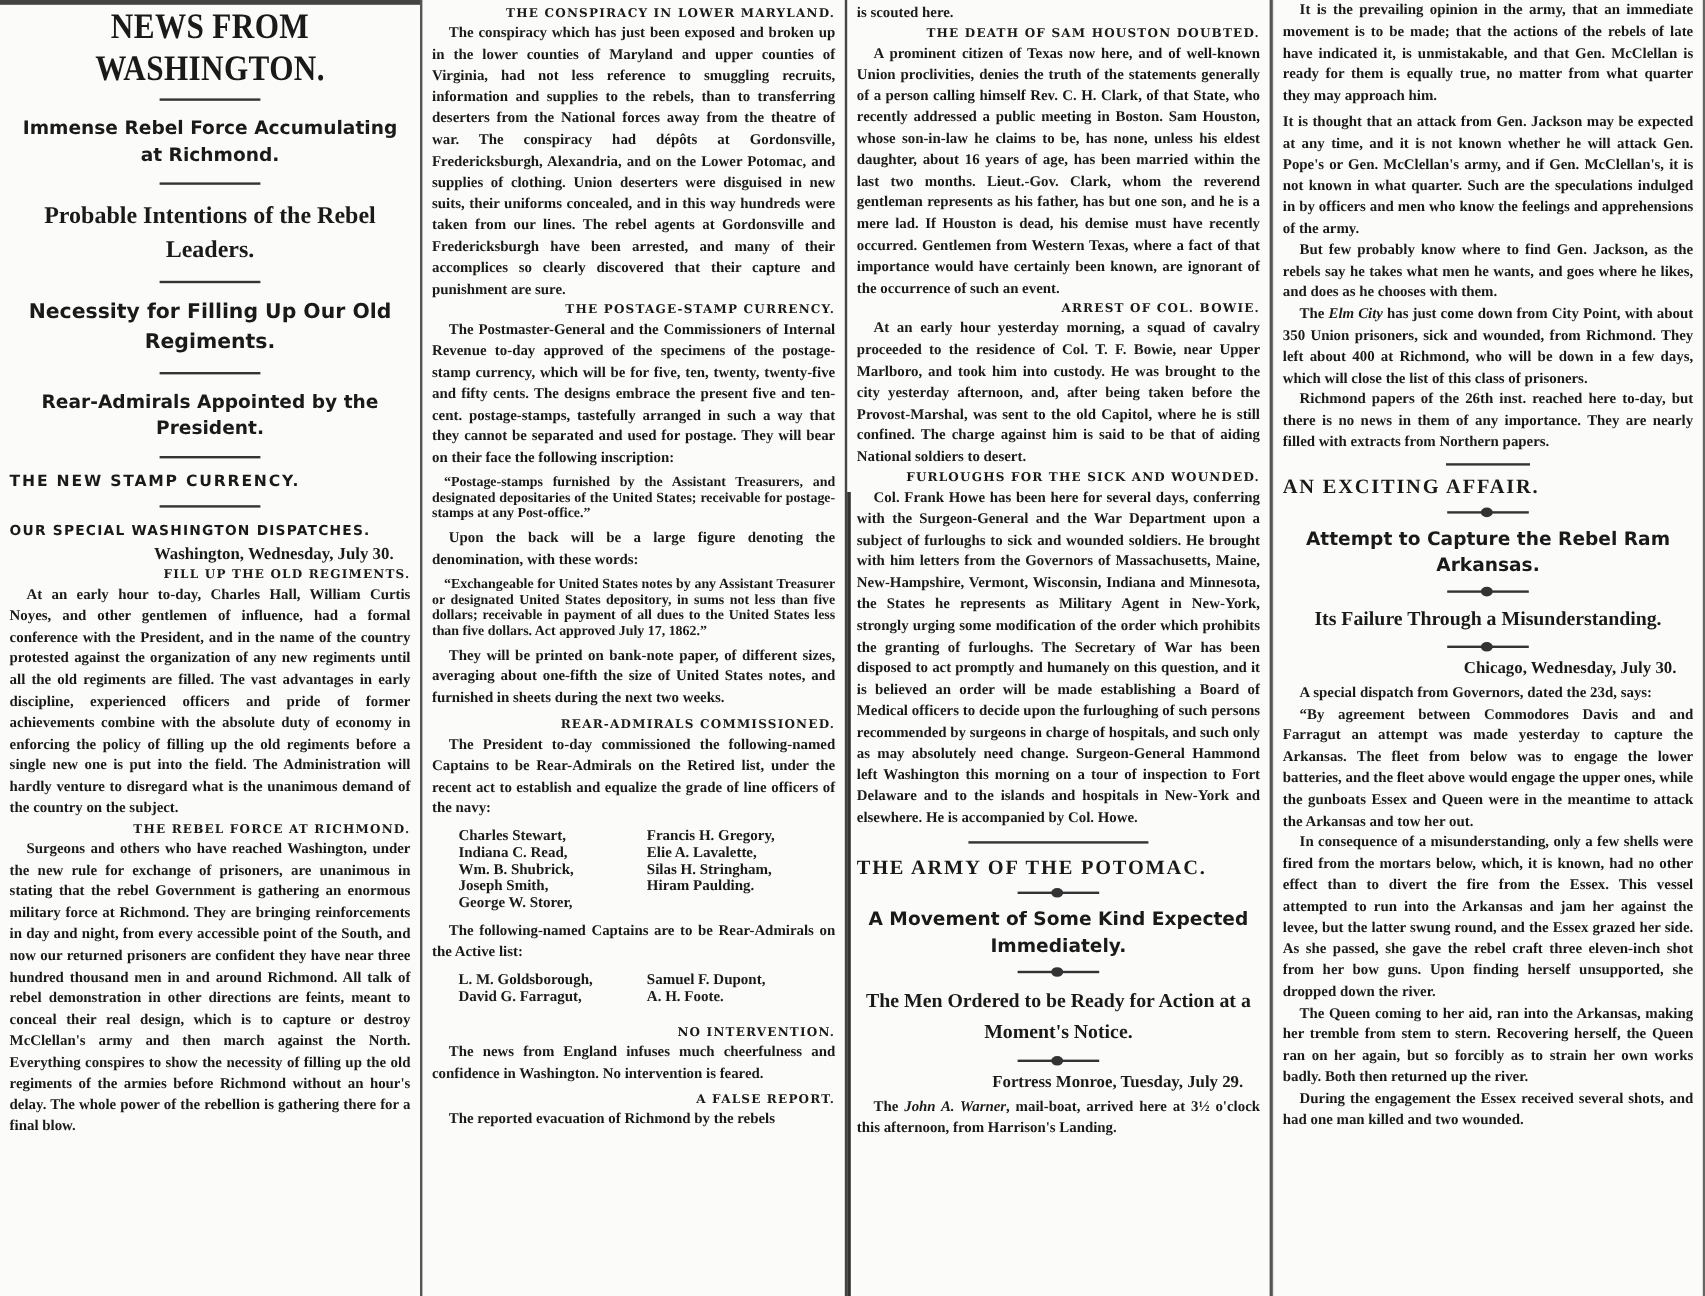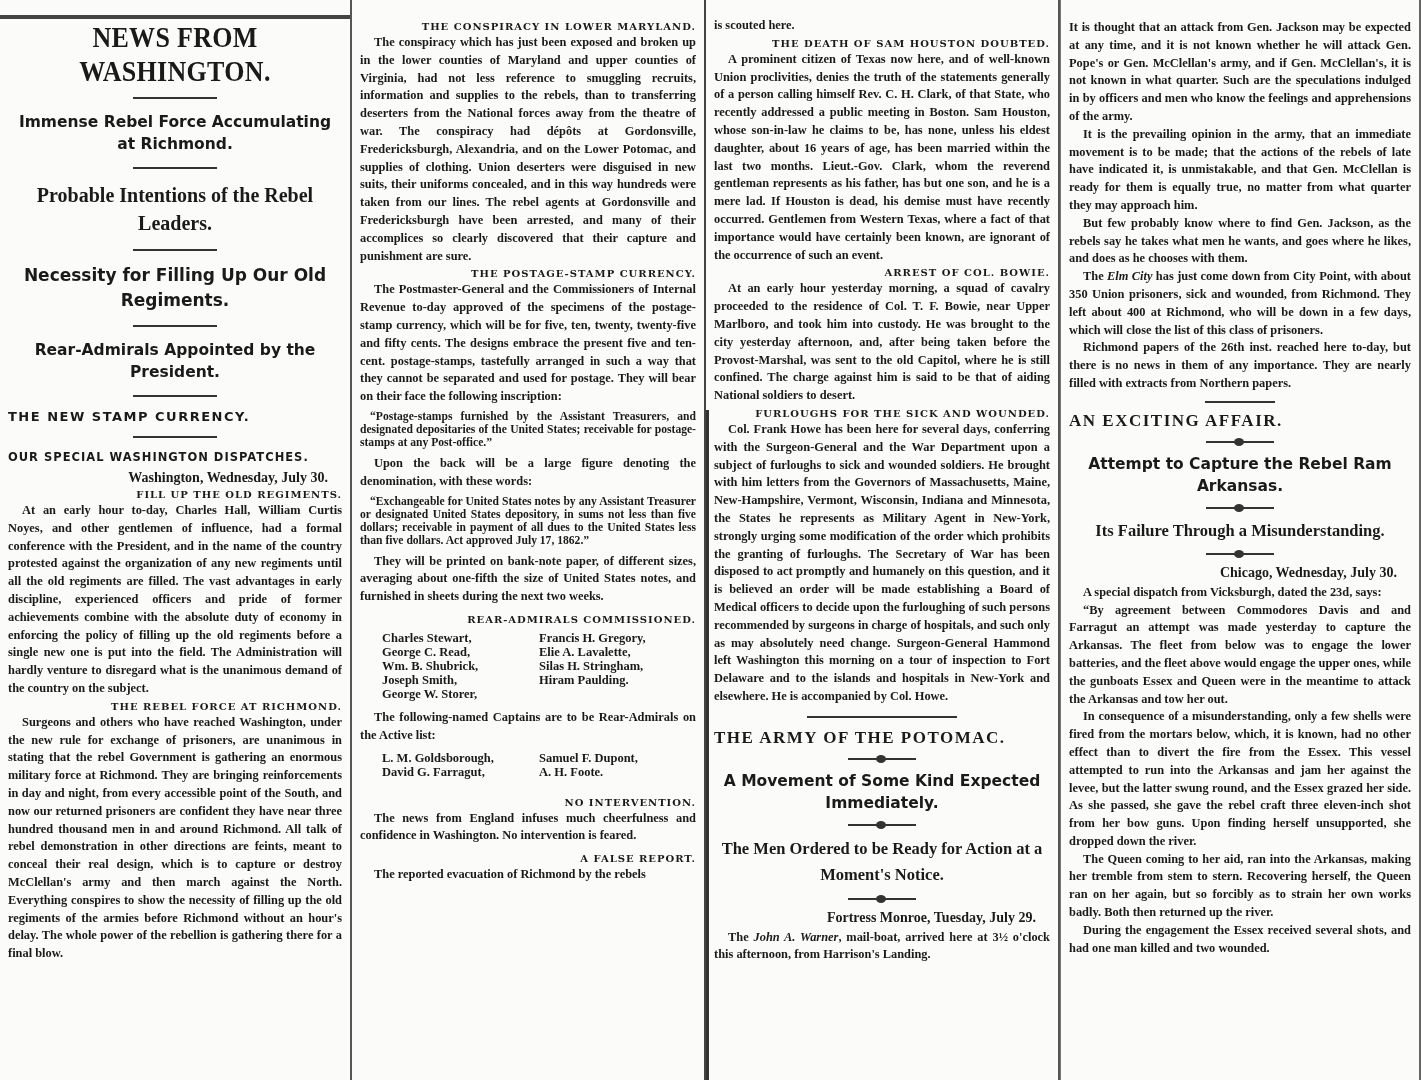--- a/index.html
+++ b/index.html
@@ -1,19 +1,19 @@
 <!DOCTYPE html>
 <html><head>
 <meta charset="utf-8">
 <style>
   * { box-sizing: border-box; margin: 0; padding: 0; }
   html, body { width: 1421px; height: 1080px; background: #fbfbf9; overflow: hidden; }
   body { font-family: "Liberation Serif", "DejaVu Serif", serif; color: #1a1a1a; }
   .page { position: relative; width: 1421px; height: 1080px; }
-  .col { position: absolute; top: 0; height: 1080px; overflow: hidden; padding: 15px 8px; }
+  .col { position: absolute; top: 0; height: 1080px; overflow: hidden; padding: 0 8px; }
   .col1 { left: 0; width: 352px; border-right: 2px solid #555; }
   .col2 { left: 352px; width: 354px; border-right: 2px solid #444; }
   .col3 { left: 706px; width: 354px; border-right: 2px solid #555; }
   .col4 { left: 1060px; width: 361px; border-left: 1px solid #777; border-right: 2px solid #666; }
 
   .top-rule { height: 4px; background: #444; margin: 0 -8px 4px -8px; }
   .masthead { font-family: "Liberation Serif", serif; font-weight: bold; font-size: 26px;
     text-align: center; letter-spacing: 0.3px; transform: scaleY(1.15); margin: 6px 0 10px; }
   .head-xl { font-family: "Liberation Serif", serif; font-weight: bold; font-size: 20px;
     text-align: center; line-height: 28px; margin: 4px 4px; }
@@ -66,24 +66,25 @@
   <div class="col col2">
     <div class="sub-caps" style="margin-top:6px">THE CONSPIRACY IN LOWER MARYLAND.</div>
     <p class="body">The conspiracy which has just been exposed and broken up in the lower counties of Maryland and upper counties of Virginia, had not less reference to smuggling recruits, information and supplies to the rebels, than to transferring deserters from the National forces away from the theatre of war. The conspiracy had dépôts at Gordonsville, Fredericksburgh, Alexandria, and on the Lower Potomac, and supplies of clothing. Union deserters were disguised in new suits, their uniforms concealed, and in this way hundreds were taken from our lines. The rebel agents at Gordonsville and Fredericksburgh have been arrested, and many of their accomplices so clearly discovered that their capture and punishment are sure.</p>
     <div class="sub-caps">THE POSTAGE-STAMP CURRENCY.</div>
     <p class="body">The Postmaster-General and the Commissioners of Internal Revenue to-day approved of the specimens of the postage-stamp currency, which will be for five, ten, twenty, twenty-five and fifty cents. The designs embrace the present five and ten-cent. postage-stamps, tastefully arranged in such a way that they cannot be separated and used for postage. They will bear on their face the following inscription:</p>
     <p class="quote">“Postage-stamps furnished by the Assistant Treasurers, and designated depositaries of the United States; receivable for postage-stamps at any Post-office.”</p>
     <p class="body">Upon the back will be a large figure denoting the denomination, with these words:</p>
     <p class="quote">“Exchangeable for United States notes by any Assistant Treasurer or designated United States depository, in sums not less than five dollars; receivable in payment of all dues to the United States less than five dollars. Act approved July 17, 1862.”</p>
     <p class="body">They will be printed on bank-note paper, of different sizes, averaging about one-fifth the size of United States notes, and furnished in sheets during the next two weeks.</p>
     <div class="sub-caps" style="margin-top:8px">REAR-ADMIRALS COMMISSIONED.</div>
+    <p class="body">The President to-day commissioned the following-named Captains to be Rear-Admirals on the Retired list, under the recent act to establish and equalize the grade of line officers of the navy:</p>
     <div class="names">
       <span>Charles Stewart,</span>
       <span>Francis H. Gregory,</span>
-      <span>George C. Read,</span>
+      <span>Indiana C. Read,</span>
       <span>Elie A. Lavalette,</span>
       <span>Wm. B. Shubrick,</span>
       <span>Silas H. Stringham,</span>
       <span>Joseph Smith,</span>
       <span>Hiram Paulding.</span>
       <span>George W. Storer,</span>
       <span></span>
     </div>
     <p class="body">The following-named Captains are to be Rear-Admirals on the Active list:</p>
     <div class="names">
@@ -112,33 +113,33 @@
     <div class="head-lg">A Movement of Some Kind Expected Immediately.</div>
     <div class="rule-orn"></div>
     <div class="head-xl" style="font-size:16.5px;line-height:26px">The Men Ordered to be Ready for Action at a Moment's Notice.</div>
     <div class="rule-orn"></div>
     <div class="dateline">Fortress Monroe, Tuesday, July 29.</div>
     <p class="body"><span>The </span><i>John A. Warner</i><span>, mail-boat, arrived here at 3½ o'clock this afternoon, from Harrison's Landing.</span></p>
   </div>
   <div class="col-frame3"></div>
 
   <div class="col col4">
+    <p class="body">It is the prevailing opinion in the army, that an immediate movement is to be made; that the actions of the rebels of late have indicated it, is unmistakable, and that Gen. McClellan is ready for them is equally true, no matter from what quarter they may approach him.</p>
     <p class="body noind" style="margin-top:4px">It is thought that an attack from Gen. Jackson may be expected at any time, and it is not known whether he will attack Gen. Pope's or Gen. McClellan's army, and if Gen. McClellan's, it is not known in what quarter. Such are the speculations indulged in by officers and men who know the feelings and apprehensions of the army.</p>
-    <p class="body">It is the prevailing opinion in the army, that an immediate movement is to be made; that the actions of the rebels of late have indicated it, is unmistakable, and that Gen. McClellan is ready for them is equally true, no matter from what quarter they may approach him.</p>
     <p class="body">But few probably know where to find Gen. Jackson, as the rebels say he takes what men he wants, and goes where he likes, and does as he chooses with them.</p>
     <p class="body"><span>The </span><i>Elm City</i><span> has just come down from City Point, with about 350 Union prisoners, sick and wounded, from Richmond. They left about 400 at Richmond, who will be down in a few days, which will close the list of this class of prisoners.</span></p>
     <p class="body">Richmond papers of the 26th inst. reached here to-day, but there is no news in them of any importance. They are nearly filled with extracts from Northern papers.</p>
     <div class="rule" style="width:70px;margin:8px auto"></div>
     <div class="head-caps" style="font-family:'Liberation Serif',serif;font-size:17px">AN EXCITING AFFAIR.</div>
     <div class="rule-orn"></div>
     <div class="head-lg">Attempt to Capture the Rebel Ram Arkansas.</div>
     <div class="rule-orn"></div>
     <div class="head-xl" style="font-size:16.5px;line-height:24px">Its Failure Through a Misunderstanding.</div>
     <div class="rule-orn"></div>
     <div class="dateline">Chicago, Wednesday, July 30.</div>
-    <p class="body">A special dispatch from Vicksburgh, dated the 23d, says:</p>
+    <p class="body">A special dispatch from Governors, dated the 23d, says:</p>
     <p class="body">“By agreement between Commodores Davis and and Farragut an attempt was made yesterday to capture the Arkansas. The fleet from below was to engage the lower batteries, and the fleet above would engage the upper ones, while the gunboats Essex and Queen were in the meantime to attack the Arkansas and tow her out.</p>
     <p class="body">In consequence of a misunderstanding, only a few shells were fired from the mortars below, which, it is known, had no other effect than to divert the fire from the Essex. This vessel attempted to run into the Arkansas and jam her against the levee, but the latter swung round, and the Essex grazed her side. As she passed, she gave the rebel craft three eleven-inch shot from her bow guns. Upon finding herself unsupported, she dropped down the river.</p>
     <p class="body">The Queen coming to her aid, ran into the Arkansas, making her tremble from stem to stern. Recovering herself, the Queen ran on her again, but so forcibly as to strain her own works badly. Both then returned up the river.</p>
     <p class="body">During the engagement the Essex received several shots, and had one man killed and two wounded.</p>
   </div>
 
 </div>
 
 </body></html>

